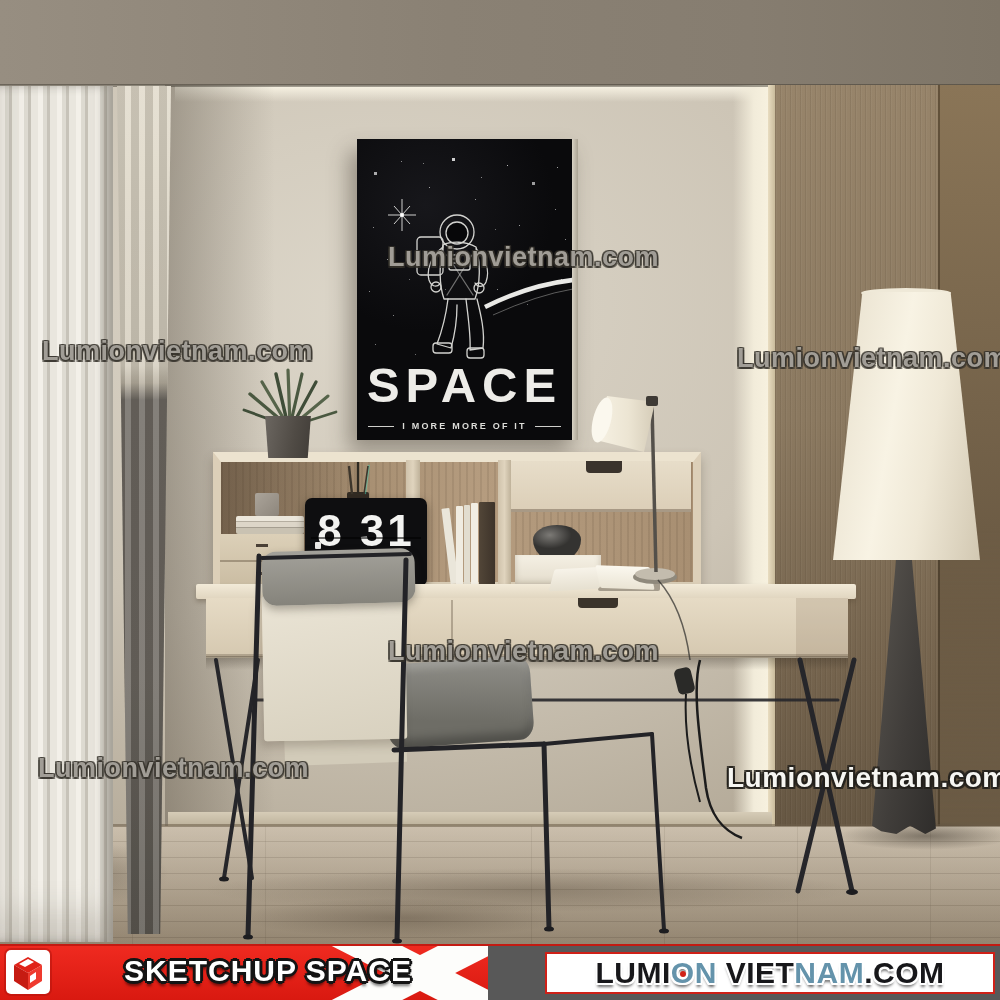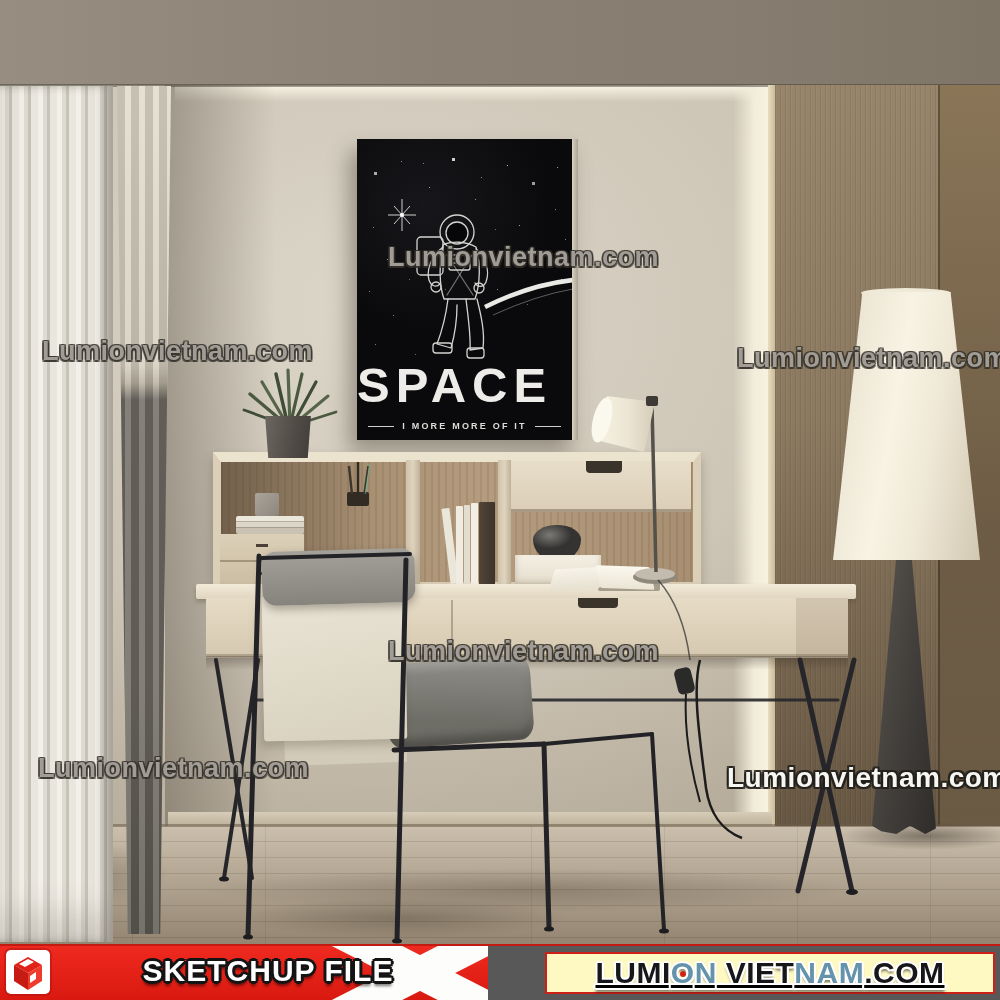--- a/index.html
+++ b/index.html
@@ -43,21 +43,21 @@
     18px 34px 0 1px rgba(255,255,255,.65),44px 22px 0 0 rgba(255,255,255,.5),72px 48px 0 0 rgba(255,255,255,.6),
     96px 20px 0 1px rgba(255,255,255,.8),124px 38px 0 0 rgba(255,255,255,.5),150px 26px 0 0 rgba(255,255,255,.7),
     176px 44px 0 1px rgba(255,255,255,.6),198px 70px 0 0 rgba(255,255,255,.5),162px 86px 0 0 rgba(255,255,255,.6),
     186px 112px 0 0 rgba(255,255,255,.45),204px 140px 0 0 rgba(255,255,255,.6),16px 88px 0 0 rgba(255,255,255,.5),
     30px 120px 0 0 rgba(255,255,255,.55),12px 152px 0 0 rgba(255,255,255,.5),52px 140px 0 0 rgba(255,255,255,.4),
     36px 176px 0 0 rgba(255,255,255,.5),18px 205px 0 0 rgba(255,255,255,.45),58px 215px 0 0 rgba(255,255,255,.4),
     140px 150px 0 0 rgba(255,255,255,.5),170px 165px 0 0 rgba(255,255,255,.4),118px 60px 0 0 rgba(255,255,255,.55),
     138px 90px 0 0 rgba(255,255,255,.4),66px 24px 0 0 rgba(255,255,255,.45),88px 150px 0 0 rgba(255,255,255,.35),
     200px 28px 0 0 rgba(255,255,255,.6),208px 100px 0 0 rgba(255,255,255,.5);}
   .poster-art{left:0;top:0;width:215px;height:301px;}
-  .poster-title{left:0;top:218px;width:215px;font-size:49px;font-weight:700;letter-spacing:6px;color:#edece8;z-index:2;}
+  .poster-title{left:0;top:218px;width:215px;text-align:center;font-size:49px;font-weight:700;letter-spacing:6px;color:#edece8;z-index:2;}
   .poster-tagline{left:0;top:282px;width:215px;display:flex;align-items:center;justify-content:center;font-size:9px;font-weight:700;letter-spacing:2.2px;color:#dcdcd8;z-index:2;}
   .poster-tagline::before,.poster-tagline::after{content:"";width:26px;height:1px;background:#cfcfcb;margin:0 8px;}
 
   
   .hutch{left:213px;top:452px;width:488px;height:140px;z-index:20;background:linear-gradient(90deg,#8d7860 0%,#a78f72 30%,#b59c7f 55%,#a88f72 100%);border:8px solid #dccfb8;border-top:10px solid #ece3cf;border-bottom:10px solid #d8ccb5;box-shadow:0 6px 10px rgba(70,58,44,.3);}
   .hutch-streaks{left:221px;top:462px;width:472px;height:120px;background:repeating-linear-gradient(90deg,rgba(60,45,30,.10) 0 2px,transparent 2px 7px);z-index:20;}
   .hutch-left-shade{left:221px;top:462px;width:150px;height:120px;background:linear-gradient(90deg,rgba(55,42,28,.30),rgba(55,42,28,0));z-index:20;}
   .divider{top:460px;width:14px;height:124px;background:linear-gradient(90deg,#cfc2ab,#e0d4be 50%,#bfb29a);z-index:21;}
   .div1{left:406px;} .div2{left:498px;width:13px;}
   .hutch-drawer{left:511px;top:461px;width:180px;height:51px;background:linear-gradient(180deg,#e7ddc9,#dccfb8);border-bottom:3px solid rgba(90,72,52,.45);z-index:21;}
@@ -124,21 +124,21 @@
 
   
   .banner{left:0;top:944px;width:1000px;height:56px;background:#585858;z-index:100;}
   .banner-topline{left:0;top:0;width:1000px;height:2px;background:#c31a12;}
   .red-block{left:0;top:2px;width:488px;height:54px;background:linear-gradient(180deg,#ef2a20,#d91910);overflow:hidden;}
   .xbar{position:absolute;background:#fdfdfb;width:240px;height:32px;left:300px;top:11px;}
   .x1{transform:rotate(27deg);} .x2{transform:rotate(-27deg);}
   .logo-tile{left:6px;top:6px;width:44px;height:44px;background:#fff;border-radius:5px;box-shadow:0 0 0 2px rgba(180,20,12,.55);z-index:2;}
   .sketchup-text{left:52px;top:0;width:432px;height:54px;display:flex;align-items:center;justify-content:center;font-size:30px;font-weight:700;letter-spacing:1px;color:#fff;z-index:2;
     text-shadow:-3px 0 0 #141414,3px 0 0 #141414,0 -3px 0 #141414,0 3px 0 #141414,-2px -2px 0 #141414,2px -2px 0 #141414,-2px 2px 0 #141414,2px 2px 0 #141414,0 5px 3px rgba(0,0,0,.55);}
-  .site-panel{left:545px;top:8px;width:450px;height:42px;background:#fef9c3;border:2px solid #cf2018;display:flex;align-items:center;justify-content:center;text-decoration:underline;}
+  .site-panel{left:545px;top:8px;width:450px;height:42px;background:#ffffff;border:2px solid #cf2018;display:flex;align-items:center;justify-content:center;}
   .site-text{font-size:30px;font-weight:700;letter-spacing:.5px;white-space:nowrap;}
   .site-text span{position:relative;
     text-shadow:-2px 0 0 #fff,2px 0 0 #fff,0 -2px 0 #fff,0 2px 0 #fff,-1.5px -1.5px 0 #fff,1.5px 1.5px 0 #fff,-1.5px 1.5px 0 #fff,1.5px -1.5px 0 #fff,0 4px 3px rgba(0,0,0,.6);}
   .site-text span i.dot{position:absolute;left:50%;top:55%;width:6px;height:6px;margin:-3px 0 0 -3px;background:#d02318;border-radius:50%;text-shadow:none;}
 </style>
 </head>
 <body>
 
 <div class="stage">
 
@@ -214,20 +214,25 @@
   <div class="abs cube-box"></div>
   <div class="abs book-stack"></div>
   <div class="abs mini-drawers"></div>
   <div class="abs pen-cup"></div>
   <svg class="abs pens z21" width="40" height="36" viewBox="0 0 40 36">
     <line x1="12" y1="34" x2="9" y2="6" stroke="#3c352b" stroke-width="2.4"></line>
     <line x1="18" y1="34" x2="18" y2="2" stroke="#2e2a22" stroke-width="2.4"></line>
     <line x1="25" y1="34" x2="29" y2="5" stroke="#46ceb4" stroke-width="2" opacity=".5"></line>
     <line x1="24" y1="34" x2="28" y2="6" stroke="#3c352b" stroke-width="1.6"></line>
   </svg>
+  <div class="abs flip-clock">
+    <div class="abs digits">8 31</div>
+    <div class="abs dot"></div>
+    <div class="abs split"></div>
+  </div>
   <div class="abs sbook sb1"></div>
   <div class="abs sbook sb2"></div>
   <div class="abs sbook sb3"></div>
   <div class="abs sbook sb4"></div>
   <div class="abs sbook sb5"></div>
   <div class="abs bowl"></div>
   <div class="abs tray"></div>
 
   <svg class="abs z21" style="left:238px;top:368px;" width="104" height="60" viewBox="0 0 104 60">
     <g stroke-linecap="round">
@@ -331,19 +336,19 @@
     </div>
     <div class="abs logo-tile">
       <svg width="44" height="44" viewBox="0 0 44 44">
         <polygon points="8,15 22,7 36,15 22,23" fill="#e02218"></polygon>
         <polygon points="8,15 8,31 22,40 22,23" fill="#c61b12"></polygon>
         <polygon points="36,15 36,31 22,40 22,23" fill="#ef3a2e"></polygon>
         <polygon points="13,14 22,9 28,12 19,17" fill="#ffffff"></polygon>
         <polygon points="24,26 30,22 30,29 24,33" fill="#ffffff"></polygon>
       </svg>
     </div>
-    <div class="abs sketchup-text">SKETCHUP FILE</div>
+    <div class="abs sketchup-text">SKETCHUP SPACE</div>
     <div class="abs site-panel">
       <div class="site-text"><span style="color: rgb(23, 23, 26);">LUMI</span><span style="color: rgb(100, 147, 171);">O<i class="dot"></i></span><span style="color: rgb(100, 147, 171);">N</span><span style="color: rgb(23, 23, 26);"> VIET</span><span style="color: rgb(100, 147, 171);">NAM</span><span style="color: rgb(23, 23, 26);">.COM</span></div>
     </div>
   </div>
 
 </div>
 
 </body></html>

